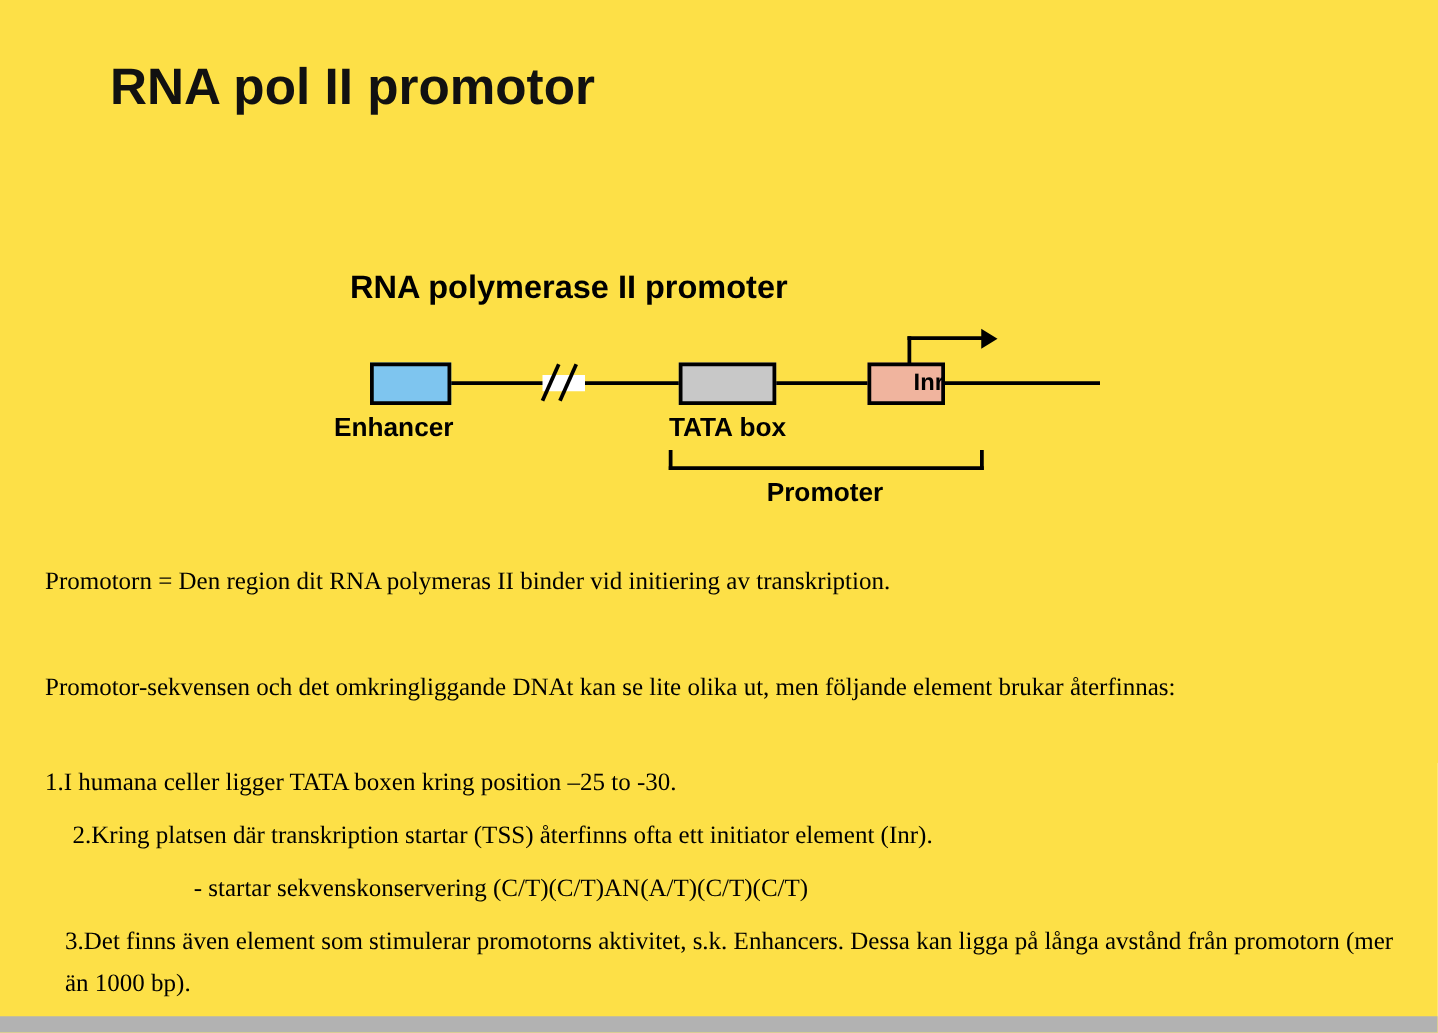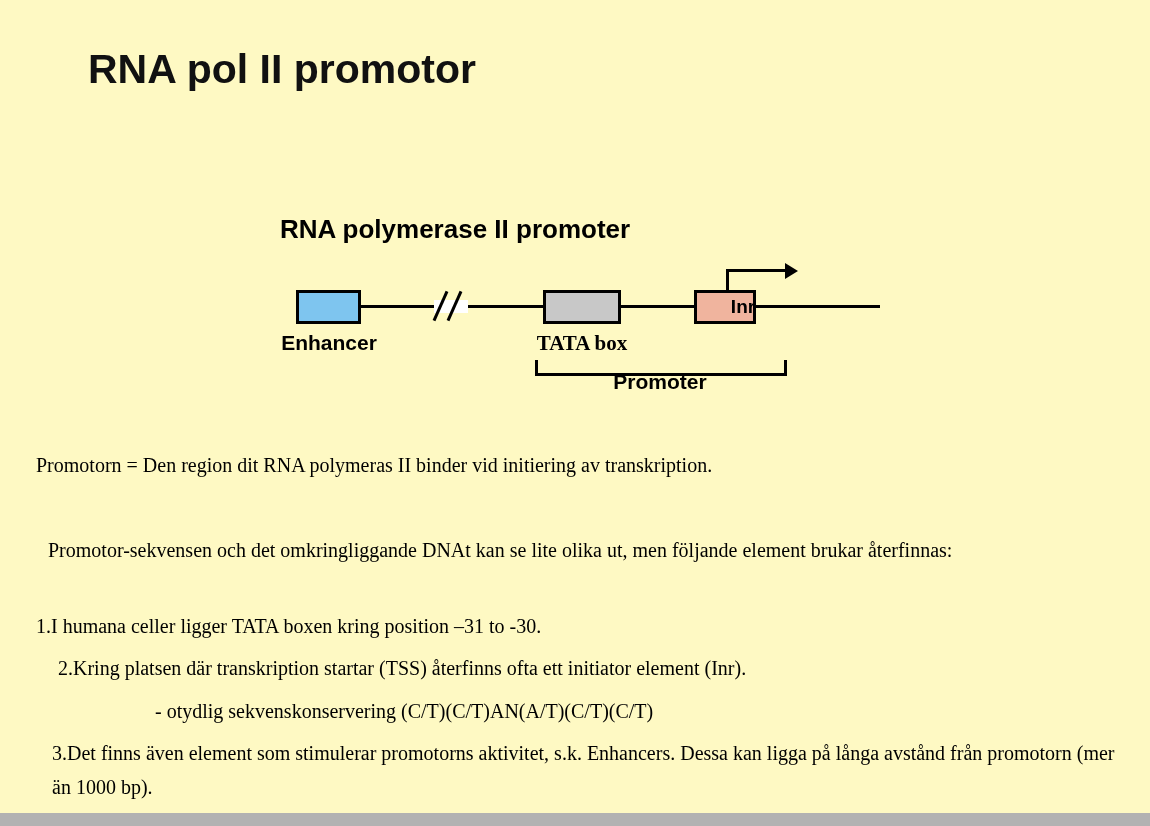--- a/index.html
+++ b/index.html
@@ -3,21 +3,21 @@
 <meta charset="utf-8">
 <style>
   * { margin: 0; padding: 0; box-sizing: border-box; }
   html, body { width: 1150px; height: 826px; }
   body {
     background: #ffffff;
     font-family: "Liberation Serif", serif;
     position: relative;
     overflow: hidden;
   }
-  .slide { position: absolute; inset: 0; background: #fef9c3; }
+  .slide { position: absolute; inset: 0; background: #fde047; }
 
   
   .slide-title {
     position: absolute; left: 88px; top: 46px;
     font-family: "Liberation Sans", sans-serif;
     font-weight: 700; font-size: 41px; color: #111;
     letter-spacing: 0px;
   }
 
   
@@ -66,39 +66,39 @@
     border-top: 8px solid transparent;
     border-bottom: 8px solid transparent;
   }
 
   .diagram-label {
     position: absolute;
     font-family: "Liberation Sans", sans-serif;
     font-weight: 700; font-size: 21px; color: #000;
     text-align: center;
   }
-  .enhancer-label { left: 264px; top: 331px; width: 130px; }
-  .tata-label     { left: 517px; top: 331px; width: 130px; font-family: Liberation Serif, serif; }
+  .enhancer-label { left: 250px; top: 331px; width: 130px; }
+  .tata-label     { left: 517px; top: 331px; width: 130px; }
   .promoter-bracket {
     position: absolute; left: 535px; top: 360px;
     width: 252px; height: 16px;
     border-left: 3px solid #000;
     border-right: 3px solid #000;
     border-bottom: 3px solid #000;
   }
-  .promoter-label { left: 595px; top: 370px; width: 130px; }
+  .promoter-label { left: 595px; top: 383px; width: 130px; }
 
   
   .body-text p {
     position: absolute;
     font-family: "Liberation Serif", serif;
     font-size: 20px; line-height: 34px; color: #000;
   }
   .text-def   { left: 36px; top: 448px; width: 1080px; }
-  .text-intro { left: 36px; top: 533px; width: 1048px; margin-left: 12px; }
+  .text-intro { left: 36px; top: 533px; width: 1048px; }
   .text-item1 { left: 36px; top: 609px; width: 1080px; }
   .text-item2 { left: 36px; top: 651px; width: 1080px; margin-left: 22px; }
   .text-item2sub { left: 155px; top: 694px; width: 960px; }
   .text-item3 { left: 52px; top: 736px; width: 1078px; }
 
   .bottom-bar {
     position: absolute; left: 0; top: 813px;
     width: 1150px; height: 13px;
     background: var(--bottom_bar, #b2b2b2);
   }
@@ -131,20 +131,20 @@
     <div class="diagram-label enhancer-label">Enhancer</div>
     <div class="diagram-label tata-label">TATA box</div>
 
     <div class="promoter-bracket"></div>
     <div class="diagram-label promoter-label">Promoter</div>
   </div>
 
   <div class="body-text">
     <p class="text-def">Promotorn = Den region dit RNA polymeras II binder vid initiering av transkription.</p>
     <p class="text-intro">Promotor-sekvensen och det omkringliggande DNAt kan se lite olika ut, men följande element brukar återfinnas:</p>
-    <p class="text-item1">1.I humana celler ligger TATA boxen kring position  –31 to -30.</p>
+    <p class="text-item1">1.I humana celler ligger TATA boxen kring position  –25 to -30.</p>
     <p class="text-item2">2.Kring platsen där transkription startar (TSS) återfinns ofta ett initiator element (Inr).</p>
-    <p class="text-item2sub">- otydlig sekvenskonservering (C/T)(C/T)AN(A/T)(C/T)(C/T)</p>
+    <p class="text-item2sub">- startar sekvenskonservering (C/T)(C/T)AN(A/T)(C/T)(C/T)</p>
     <p class="text-item3">3.Det finns även element som stimulerar promotorns aktivitet, s.k. Enhancers. Dessa kan ligga på långa avstånd från promotorn (mer än 1000 bp).</p>
   </div>
 
   <div class="bottom-bar"></div>
 </div>
 
 </body></html>

